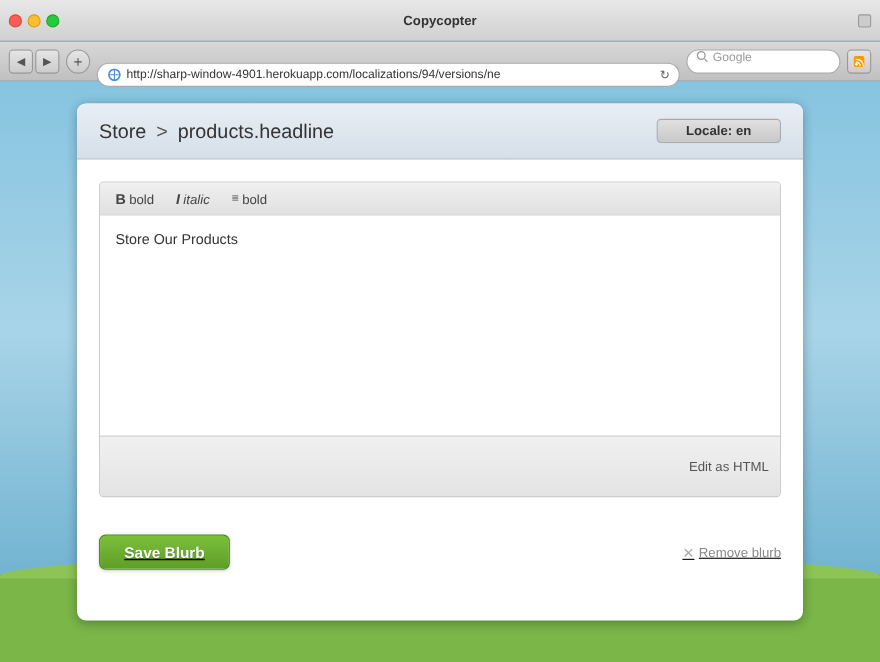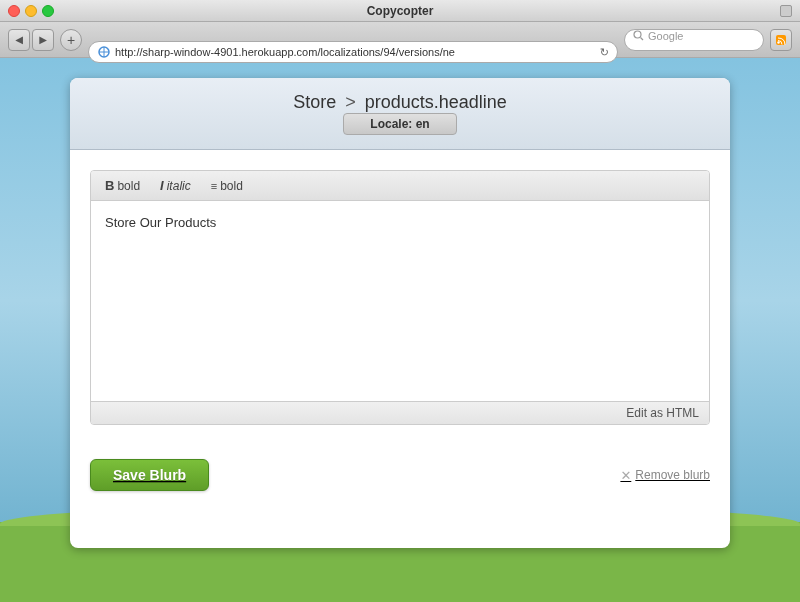--- a/index.html
+++ b/index.html
@@ -43,21 +43,21 @@
     .browser {
       position: absolute;
       top: 0; left: 0; right: 0; bottom: 0;
       z-index: 10;
       display: flex;
       flex-direction: column;
     }
 
     .title-bar {
       background: linear-gradient(to bottom, #e8e8e8, #d0d0d0);
-      height: 22px;
+      height: 38px;
       display: flex;
       align-items: center;
       justify-content: center;
       border-bottom: 1px solid #aaa;
       position: relative;
       flex-shrink: 0;
     }
     .title-bar-text {
       font-size: 12px;
       color: #333;
@@ -194,21 +194,20 @@
       overflow: hidden;
     }
 
     .panel-header {
       background: linear-gradient(to bottom, #e8eef5, #d5dfe8);
       padding: 14px 20px;
       border-bottom: 1px solid #b0bcc8;
       display: flex;
       align-items: center;
       justify-content: space-between;
-      flex-direction: column;
     }
     .breadcrumb {
       font-size: 18px;
       color: #333;
       font-weight: 500;
     }
     .breadcrumb .separator { color: #555; margin: 0 4px; }
     .breadcrumb .key { color: #333; }
 
     .locale-badge {
@@ -298,21 +297,21 @@
       font-size: 13px;
       color: #333;
       line-height: 1.5;
       outline: none;
       cursor: text;
     }
 
     .editor-footer {
       background: linear-gradient(to bottom, #f0f0f0, #e4e4e4);
       border-top: 1px solid #ccc;
-      padding: 4px 10px;
+      padding: 20px 10px;
       display: flex;
       justify-content: flex-end;
     }
     .edit-as-html {
       font-size: 12px;
       color: #555;
       cursor: pointer;
       text-decoration: none;
     }
 

